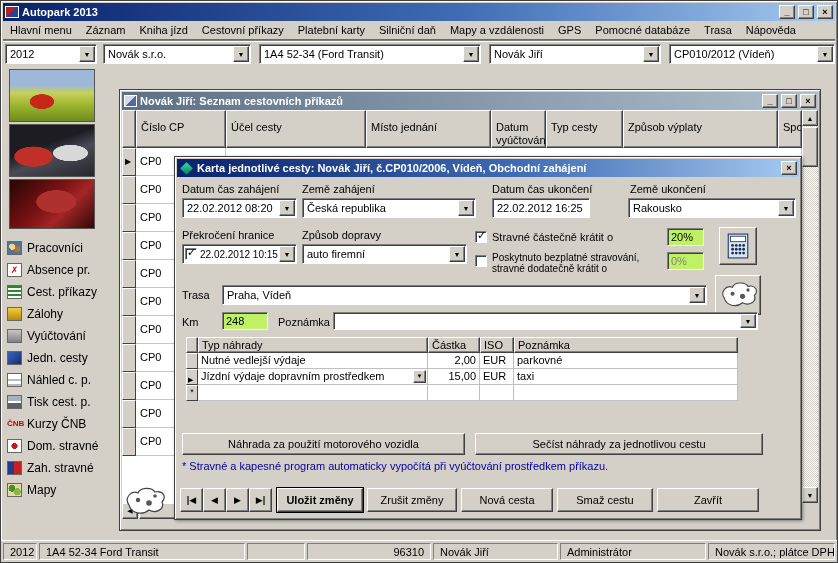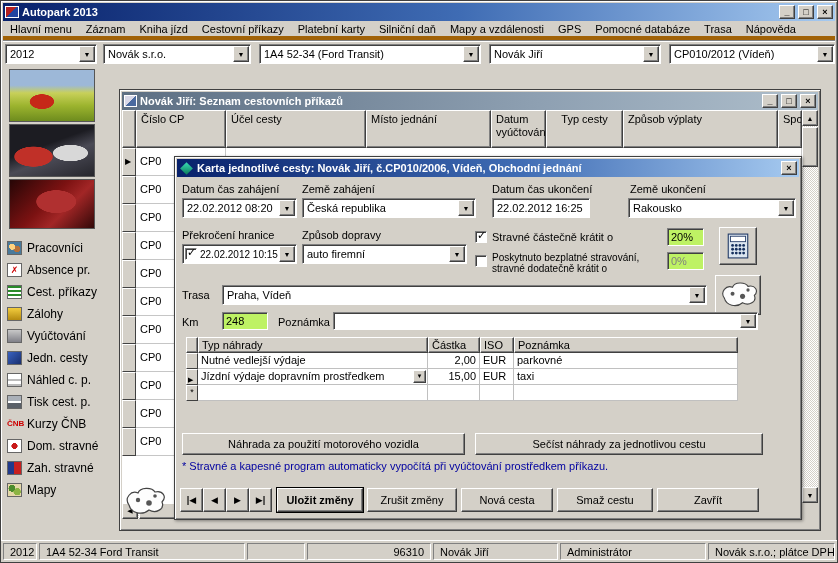--- a/index.html
+++ b/index.html
@@ -14,21 +14,21 @@
        box-shadow:inset -1px -1px 0 #808080;display:flex;align-items:center;justify-content:center;cursor:default;}
   .mn::first-letter{text-decoration:underline;}
   
   .titlebar{position:absolute;height:18px;display:flex;align-items:center;gap:3px;padding:0 2px;
             color:#fff;font-weight:bold;font-size:11px;white-space:nowrap;}
   .tb-active{background:linear-gradient(90deg,#08216b,#3f6cb4 55%,#a6caf0);}
   .tb-inactive{background:linear-gradient(90deg,#5d6f83,#8ea0b2 60%,#aebecb);}
   .tbtn{width:16px;height:14px;font-size:9px;font-weight:bold;line-height:10px;color:#000;}
   .tb-title{flex:1;overflow:hidden;text-overflow:ellipsis;}
   
-  #menubar{position:absolute;left:2px;top:20px;right:2px;height:19px;display:flex;align-items:center;border-bottom:4px solid #a16207;}
+  #menubar{position:absolute;left:2px;top:20px;right:2px;height:19px;display:flex;align-items:center;border-bottom:1px solid #a16207;}
   .menu-item{padding:2px 7px;}
   #toolbar{position:absolute;left:2px;top:39px;right:2px;height:27px;border-top:1px solid #808080;box-shadow:inset 0 1px 0 #fff;}
   .combo{position:absolute;height:20px;background:#fff;border:1px solid;border-color:#808080 #fff #fff #808080;box-shadow:inset 1px 1px 0 #404040;}
   .combo .txt{position:absolute;left:4px;top:3px;right:18px;white-space:nowrap;overflow:hidden;}
   .combo .arrow{position:absolute;top:1px;right:1px;bottom:1px;width:16px;font-size:7px;color:#000;}
   
   .photo{position:absolute;left:8px;width:86px;height:53px;border:1px solid #555;}
   #photo1{top:68px;background:
      radial-gradient(ellipse at 38% 62%, #c62818 0 16%, transparent 17%),
      linear-gradient(180deg,#9db8d8 0 30%,#c8d05a 45%,#9cb42e 70%,#6e8c1e 100%);}
@@ -54,21 +54,21 @@
   .ic-cnb{border:none;color:#c00;font-weight:bold;font-size:8px;line-height:14px;background:none;}
   .ic-plate{background:radial-gradient(circle at 50% 50%,#c81818 0 34%,#fff 35%);}
   .ic-globe{background:linear-gradient(90deg,#203a8c 0 50%,#c82020 50%);}
   .ic-map{background:radial-gradient(circle at 30% 35%,#4c8c2c 0 28%,transparent 29%),radial-gradient(circle at 70% 65%,#8cb444 0 30%,transparent 31%),#e4d8a8;}
   
   #subwin{position:absolute;left:118px;top:88px;width:702px;height:442px;background:#d4d0c8;
           border:1px solid #404040;box-shadow:inset 1px 1px 0 #fff,inset -1px -1px 0 #808080;}
   #subwin .titlebar{left:2px;top:2px;right:2px;}
   #list-header{position:absolute;left:2px;top:20px;right:18px;height:38px;display:flex;background:#d4d0c8;}
   .hcell{background:#d4d0c8;border:1px solid;border-color:#fff #404040 #404040 #fff;box-shadow:inset -1px -1px 0 #808080;
-         padding:2px 4px;font-size:11px;overflow:hidden;line-height:13px;}
+         padding:10px 4px;font-size:11px;overflow:hidden;line-height:13px;}
   #list-rows{position:absolute;left:2px;top:58px;right:18px;bottom:27px;background:#fff;overflow:hidden;}
   .trow{display:flex;height:28px;background:#fff;}
   .rowsel{width:14px;flex:0 0 14px;background:#d4d0c8;border:1px solid;border-color:#fff #404040 #404040 #fff;position:relative;}
   .trow.current .rowsel::after{content:"▶";position:absolute;left:2px;top:8px;font-size:8px;}
   .cell{border-right:1px solid #c6c6c6;border-bottom:1px solid #c6c6c6;padding:7px 4px 0;overflow:hidden;white-space:nowrap;}
   
   .sb-track{background:#d4d0c8;background-image:repeating-conic-gradient(#ffffff 0% 25%,#d4d0c8 0% 50%);background-size:2px 2px;}
   #vsb{position:absolute;top:20px;right:2px;bottom:27px;width:16px;}
   #hsb{position:absolute;left:2px;right:18px;bottom:11px;height:16px;}
   .sb-btn{position:absolute;width:16px;height:16px;font-size:7px;}
@@ -221,21 +221,21 @@
       <span class="tbtn btn">□</span>
       <span class="tbtn btn">×</span>
     </div>
 
     <div id="list-header">
       <span class="hcell" style="width:14px;flex:0 0 14px;"></span>
       <span class="hcell" style="width:90px;flex:0 0 90px;">Číslo CP</span>
       <span class="hcell" style="width:140px;flex:0 0 140px;">Účel cesty</span>
       <span class="hcell" style="width:125px;flex:0 0 125px;">Místo jednání</span>
       <span class="hcell" style="width:55px;flex:0 0 55px;">Datum vyúčtování</span>
-      <span class="hcell" style="width:77px;flex:0 0 77px;text-align:center;">Typ cesty</span>
+      <span class="hcell" style="width:77px;flex:0 0 77px;">Typ cesty</span>
       <span class="hcell" style="width:155px;flex:0 0 155px;">Způsob výplaty</span>
       <span class="hcell" style="flex:1;">Spolu</span>
     </div>
 
     <div id="list-rows">
       <div class="trow current">
         <span class="rowsel"></span>
         <span class="cell" style="width:90px;flex:0 0 90px;">CP0</span>
         <span class="cell" style="flex:1;"></span>
       </div>
@@ -309,21 +309,21 @@
       <path d="M7,20 C2,13 9,5 16,8 C18,2 30,2 33,7 C41,5 45,12 40,17 C43,24 34,29 27,25 C20,31 9,28 7,20 Z" fill="#fdfdfd" stroke="#444" stroke-width="1.2"></path>
       <circle cx="16" cy="15" r="2.2" fill="#555"></circle>
       <circle cx="27" cy="18" r="2.8" fill="#555"></circle>
       <circle cx="33" cy="11" r="1.8" fill="#555"></circle>
     </svg>
   </div>
 
   <div id="dialog">
     <div class="titlebar tb-active">
       <span class="diamond"></span>
-      <span class="tb-title">Karta jednotlivé cesty: Novák Jiří, č.CP010/2006, Vídeň, Obchodní jednání</span>
+      <span class="tb-title">Karta jednotlivé cesty: Novák Jiří, č.CP010/2006, Vídeň, Obchodní zahájení</span>
       <span class="tbtn btn">×</span>
     </div>
 
     <span class="dlg-label" style="left:7px;top:26px;">Datum čas zahájení</span>
     <span class="dlg-label" style="left:127px;top:26px;">Země zahájení</span>
     <span class="dlg-label" style="left:317px;top:26px;">Datum čas ukončení</span>
     <span class="dlg-label" style="left:455px;top:26px;">Země ukončení</span>
 
     <div class="combo" style="left:7px;top:41px;width:115px;">
       <span class="txt">22.02.2012 08:20</span>

